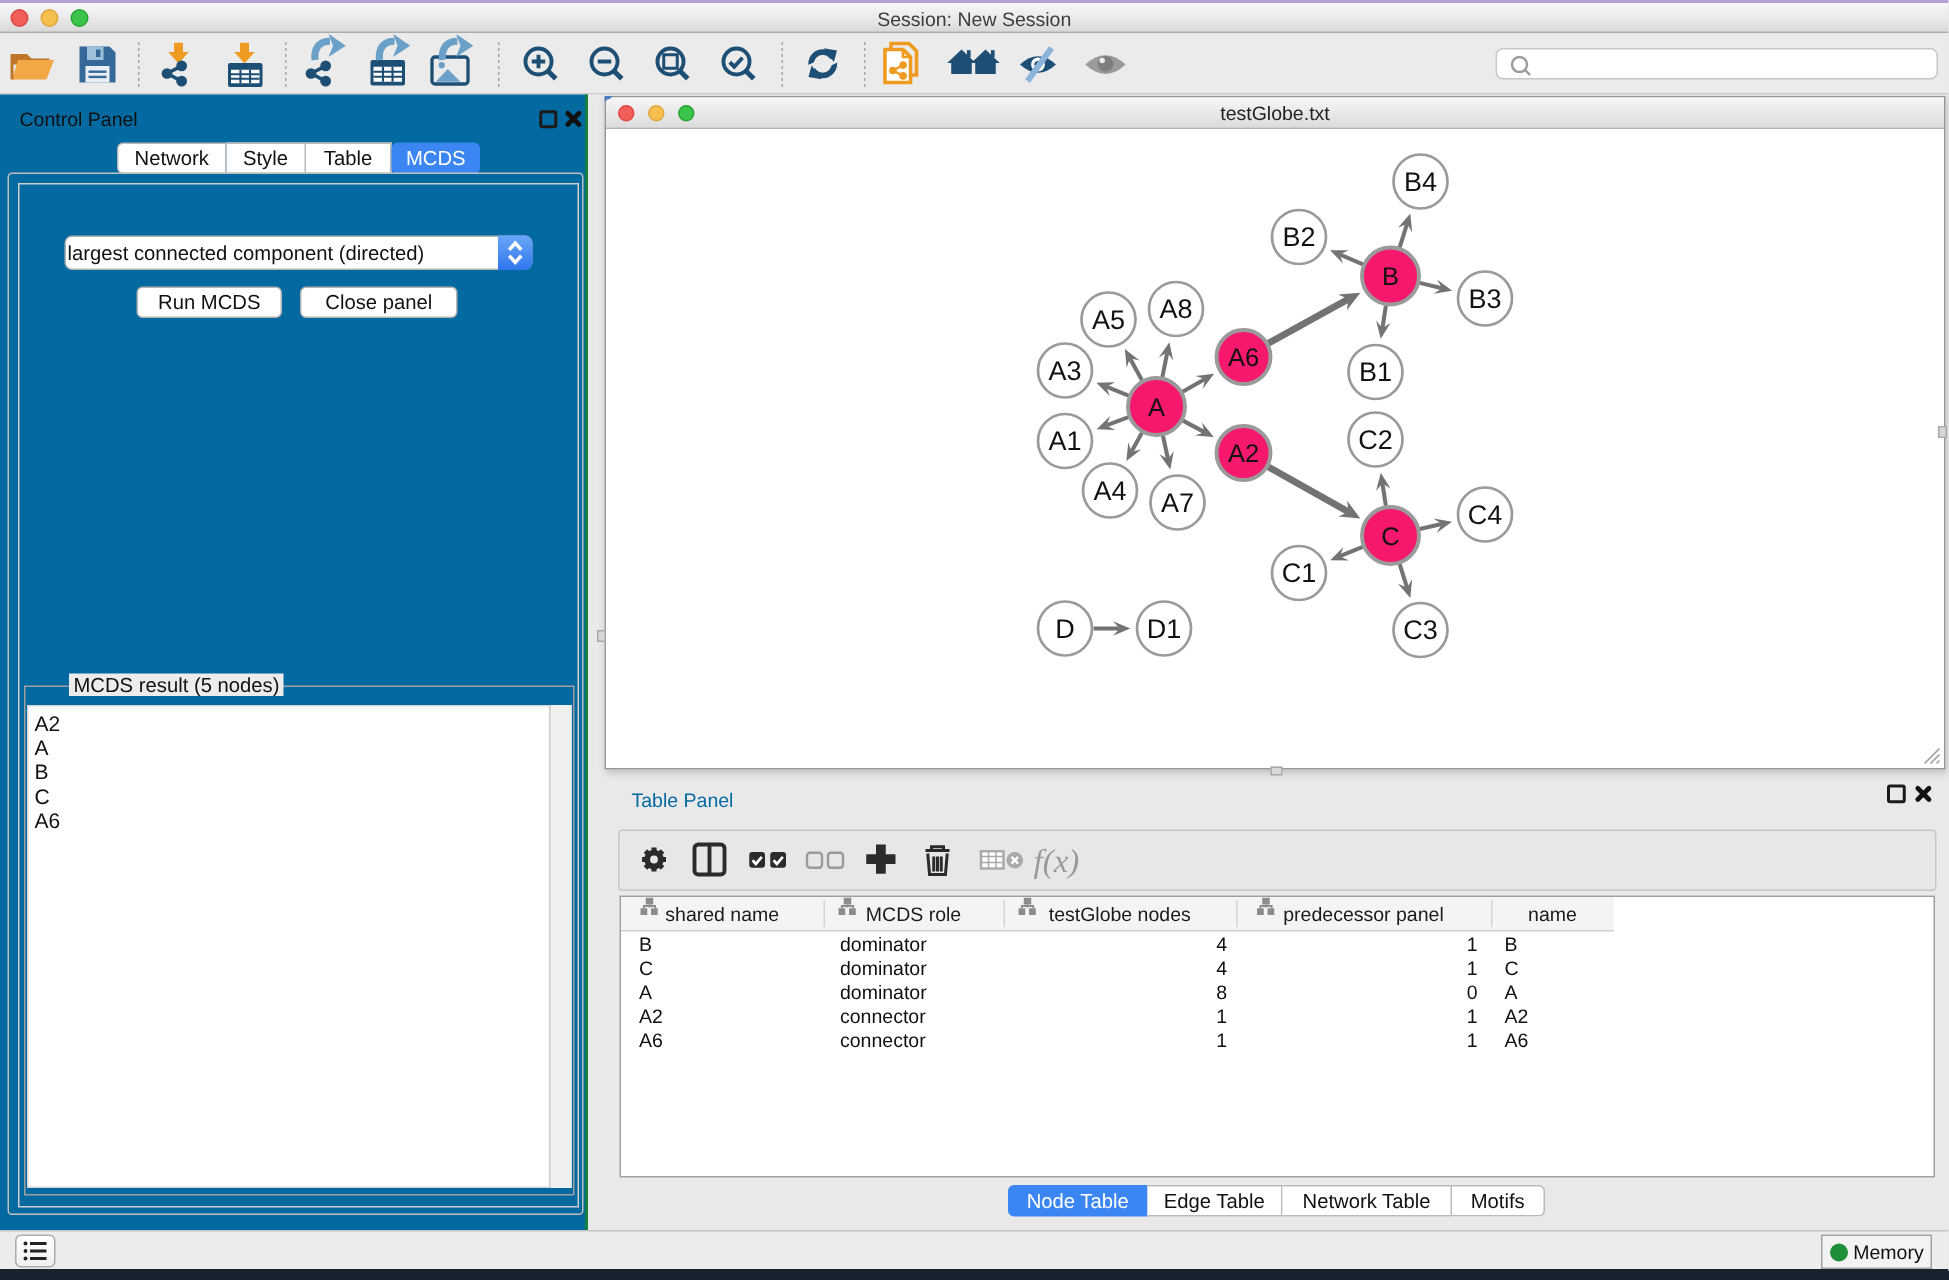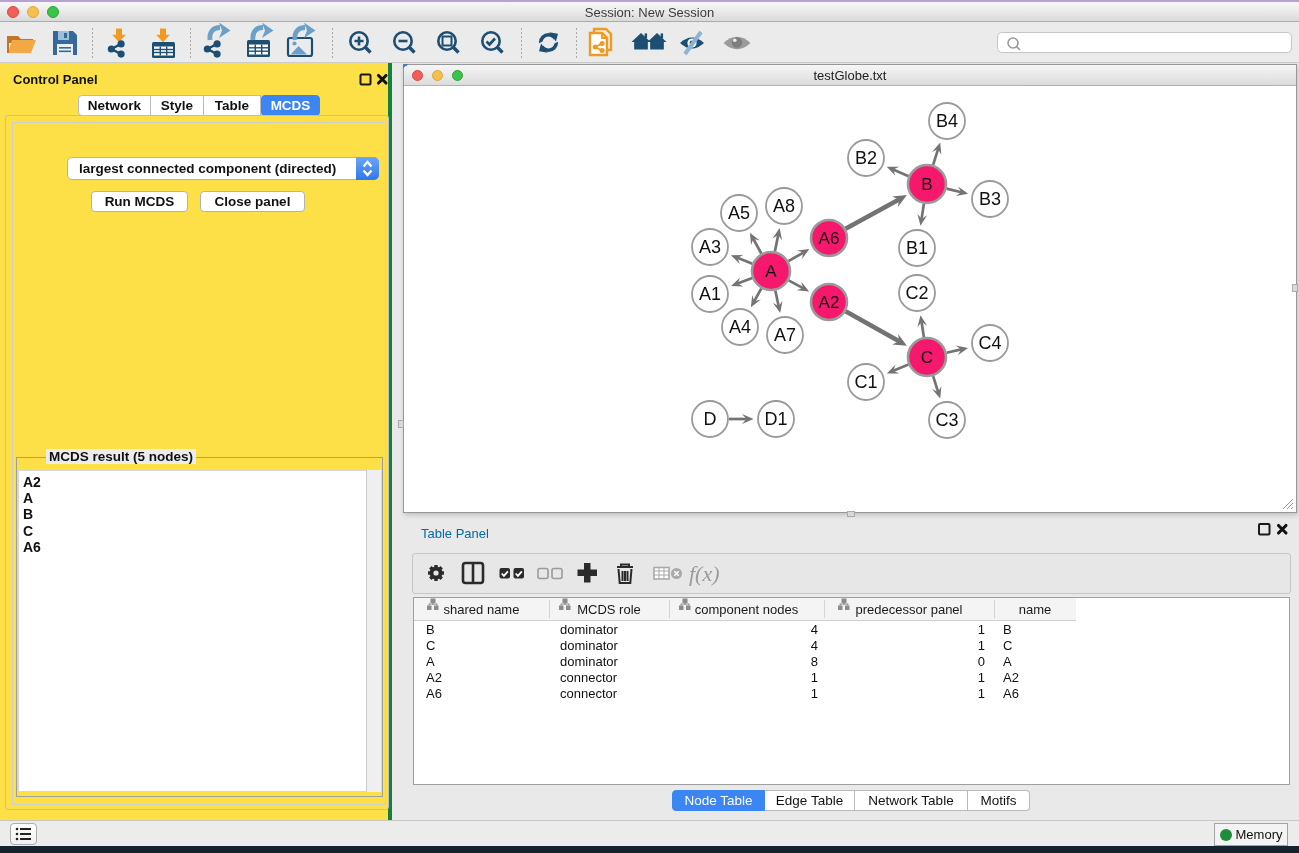--- a/index.html
+++ b/index.html
@@ -17,34 +17,34 @@
 #toolbar { left:0; top:23px; width:1299px; height:40px; background:#ebebeb;
   border-bottom:1px solid #cccccc; }
 .sep { position:absolute; top:5px; height:30px; width:1px;
   background-image:linear-gradient(#a9a9a9 50%, rgba(0,0,0,0) 50%);
   background-size:1px 4px; }
 #searchbox { position:absolute; left:997px; top:9px; width:295px; height:21px;
   background:#fff; border:1px solid #c6c6c6; border-radius:5px; }
 
 #main { left:0; top:63px; width:1299px; height:757px; background:#e9e9e9; }
 
-#cpanel { left:0; top:0; width:392px; height:757px; background:#fde047;
-  border-right:4px solid #15803d;font-weight:bold; }
+#cpanel { left:0; top:0; width:392px; height:757px; background:#0369a1;
+  border-right:2px solid #15803d; }
 #cpanel .hdr { position:absolute; left:13px; top:9px; font-size:13px; color:#111; }
 .wbtn { position:absolute; font-size:13px; color:#1a1a1a; }
 .tab { position:absolute; top:32px; height:21px; font-size:13.5px; color:#111;
   background:#fff; border:1px solid #b9b9b9; text-align:center; line-height:20px; }
 .tabsel { background:#3c86f3; color:#fff; border:1px solid #3c86f3; border-radius:4px; }
 #tpborder { left:5px; top:52px; width:384px; height:695px; border:1px solid #bfbfbf;
   border-radius:3px; }
 #mcdspanel { left:12px; top:59px; width:374px; height:683px; border:1px solid #cfcfcf; }
 #optlabel { left:0; top:73px; width:392px; text-align:center; font-size:13.5px; color:#111; }
 #combo { left:43px; top:94px; width:312px; height:23px; background:#fff;
   border:1px solid #b3b3b3; border-radius:5px; font-size:13.5px; color:#111;
-  line-height:21px; padding-left:11px;margin-left:24px; }
+  line-height:21px; padding-left:1px; }
 #combo .step { position:absolute; right:-1px; top:-1px; width:23px; height:23px;
   border-radius:0 5px 5px 0; background:linear-gradient(180deg,#6aa6f9,#3077ee); }
 .btn { position:absolute; top:128px; height:21px; background:#fff;
   border:1px solid #b3b3b3; border-radius:4px; font-size:13.5px; color:#111;
   text-align:center; line-height:19px; }
 #fieldset { left:16px; top:394px; width:367px; height:340px; border:1px solid #9f9f9f; }
 #fieldset .lbl { position:absolute; left:7px; top:-9px; background:#ececec;
   padding:0 3px; font-size:13.5px; color:#111;margin-left:22px; }
 #fieldset .list { position:absolute; left:1px; top:12px; width:363px; height:322px; padding-top:3px;
   background:#fff; border:1px solid #d7d7d7; font-size:14px; color:#111; }
@@ -415,21 +415,21 @@
             <rect x="431" y="7.5" width="4.5" height="4.5"></rect>
 <path d="M430 5 v2 M426.2 7.5 v-1.5 h7.6 v1.5" stroke="#8c8c8c" fill="none" stroke-width="1.2"></path>
           </g>
         </svg>
         <div class="d" style="left:135px;"></div>
       <div class="d" style="left:255px;"></div>
       <div class="d" style="left:410px;"></div>
       <div class="d" style="left:580px;"></div>
       <div class="c" style="left:0px;width:135px;">shared name</div>
       <div class="c" style="left:135px;width:120px;">MCDS role</div>
-      <div class="c" style="left:255px;width:155px;">component nodes</div>
+      <div class="c" style="left:255px;width:155px;">testGlobe nodes</div>
       <div class="c" style="left:410px;width:170px;">predecessor panel</div>
       <div class="c" style="left:580px;width:82px;">name</div>
     </div>
 <div class="trow" style="left:12px;top:24px;">B</div>
 <div class="trow" style="left:146px;top:24px;">dominator</div>
 <div class="trow" style="left:304px;top:24px;width:100px;text-align:right;">4</div>
 <div class="trow" style="left:471px;top:24px;width:100px;text-align:right;">1</div>
 <div class="trow" style="left:589px;top:24px;">B</div>
 <div class="trow" style="left:12px;top:40px;">C</div>
 <div class="trow" style="left:146px;top:40px;">dominator</div>

